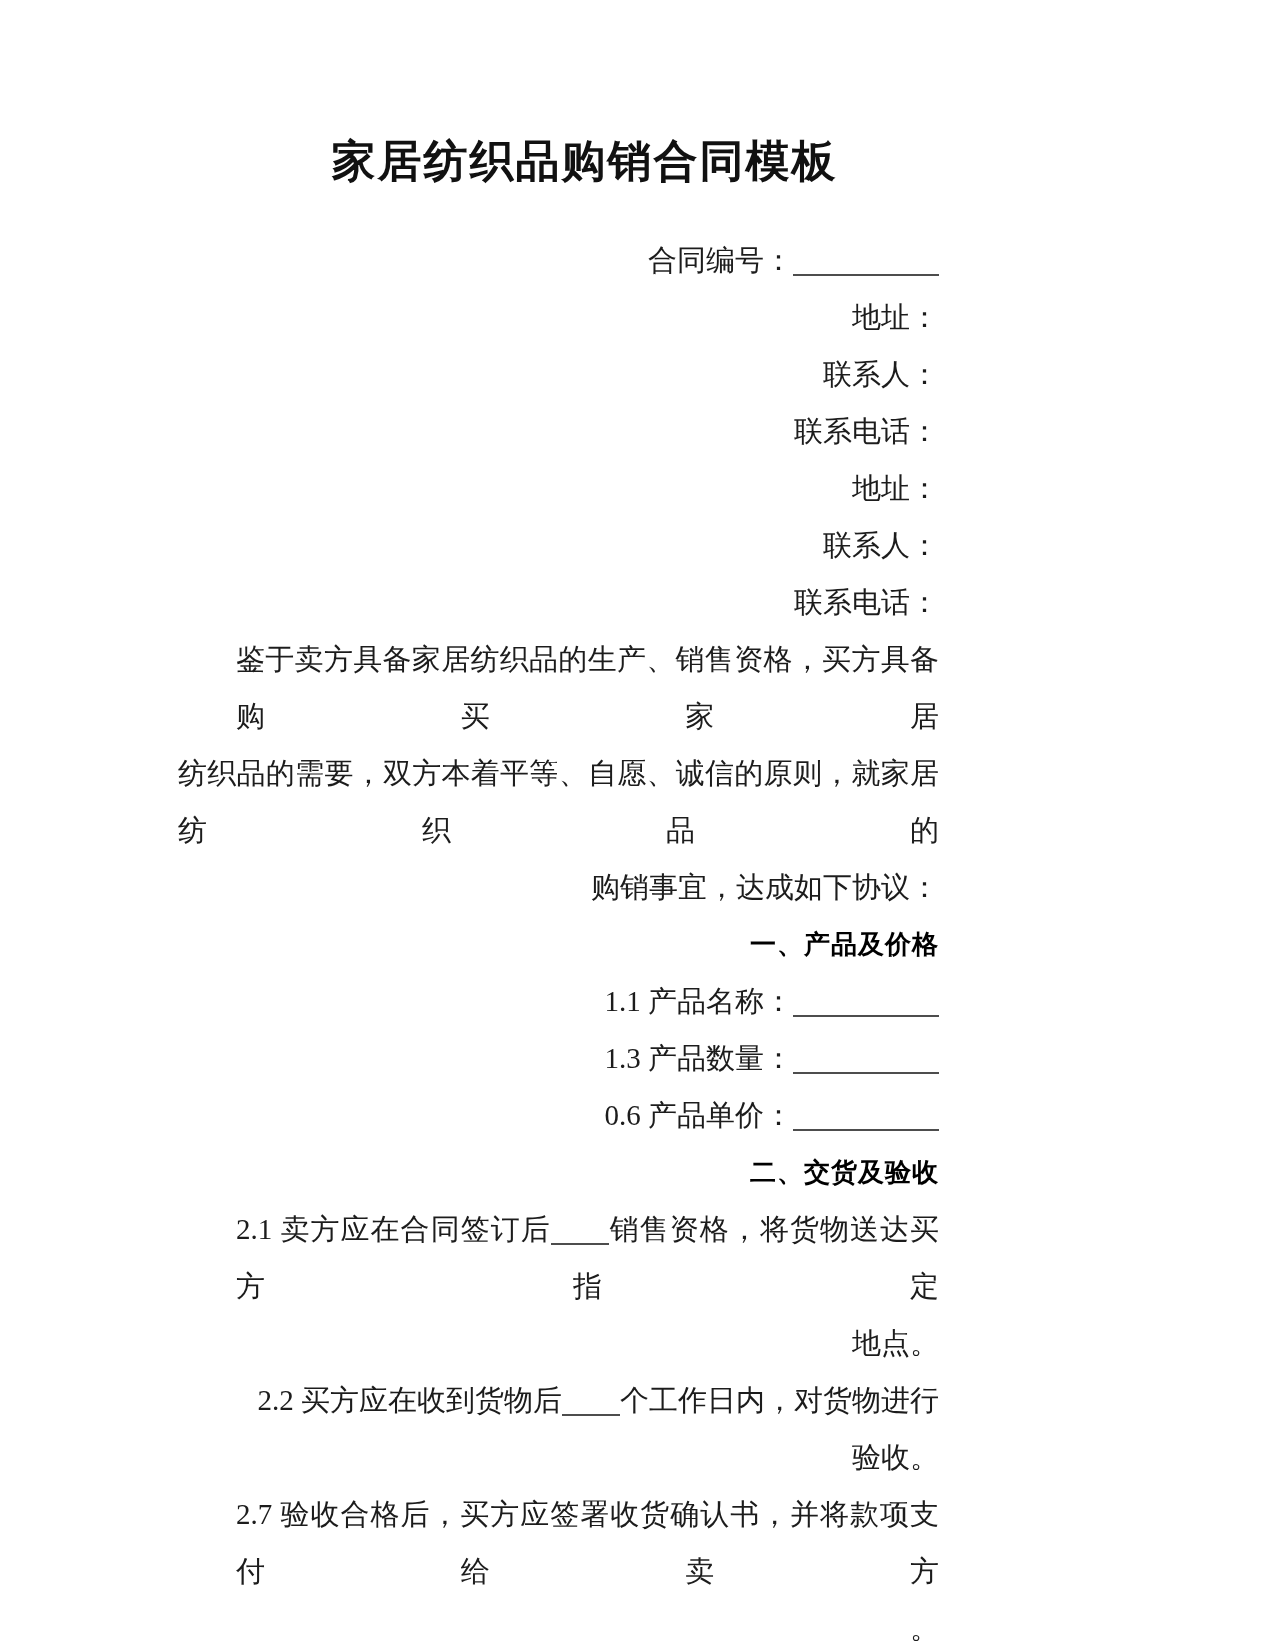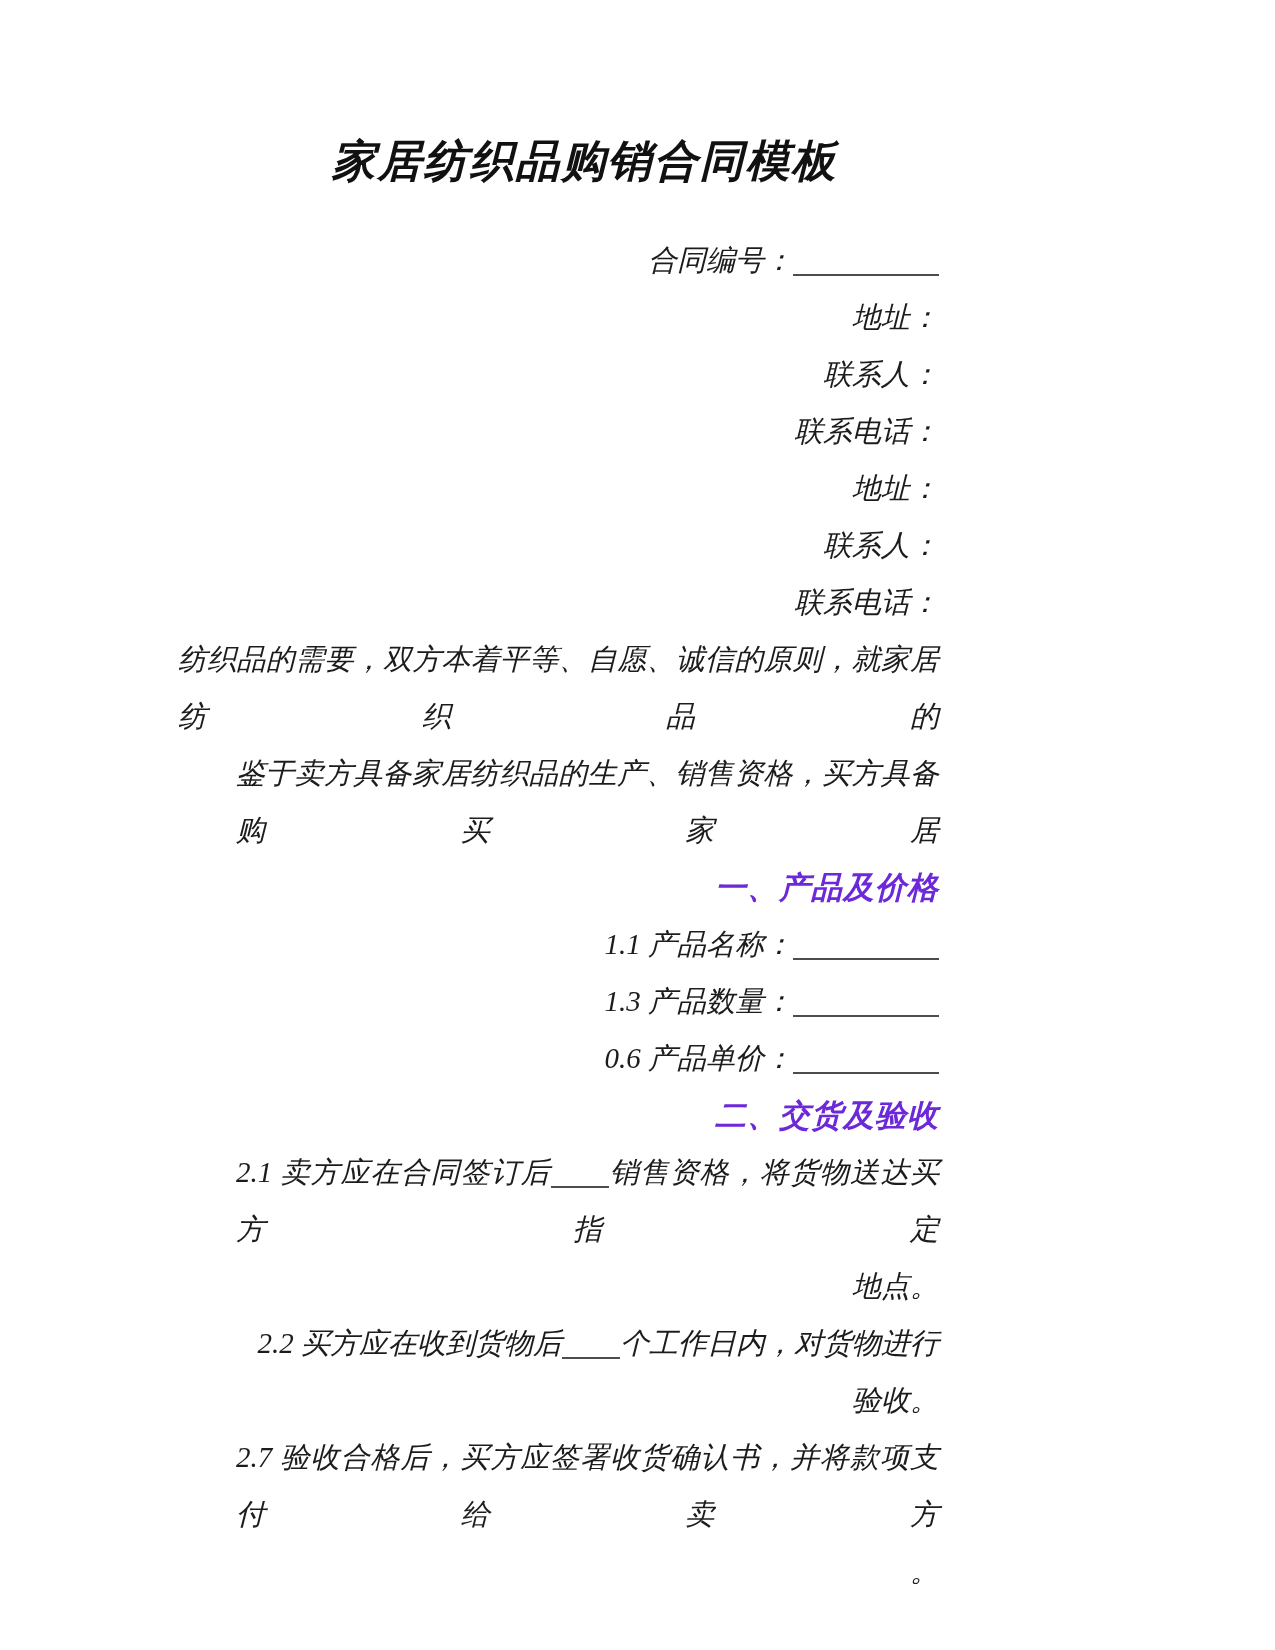--- a/index.html
+++ b/index.html
@@ -10,21 +10,20 @@
   .page {
     position: relative;
     box-sizing: border-box;
     width: 1154px;
     height: 1650px;
     background: #ffffff;
     padding: 134px 215px 0 178px;
     font-family: "Liberation Serif", "DejaVu Serif", serif;
     color: #1c1c1c;
     overflow: hidden;
-    font-style: italic;
   }
   .title {
     margin: 0;
     margin-right: -52px;
     font-size: 44px;
     font-weight: 700;
     line-height: 56px;
     text-align: center;
     color: #111111;
     letter-spacing: 2px;
@@ -38,22 +37,22 @@
     margin: 0;
     white-space: normal;
     text-align: right;
   }
   .line.indent {
     padding-left: 58px;
   }
   .line.heading {
     font-family: "Liberation Sans", "DejaVu Sans", sans-serif;
     font-weight: 700;
-    font-size: 31px;
-    color: #6d28d9;
+    font-size: 26px;
+    color: #000000;
     letter-spacing: 1px;
   }
   .line.justify {
     text-align: justify;
     text-align-last: justify;
     text-justify: inter-ideograph;
   }
   .blank {
     display: inline-block;
     height: 28px;
@@ -69,22 +68,23 @@
 <div class="page">
   <h1 class="title">家居纺织品购销合同模板</h1>
   <div class="content" id="content">
       <div class="line body indent"><span>合同编号：</span><span class="blank long"></span></div>
       <div class="line body indent"><span>地址：</span></div>
       <div class="line body indent"><span>联系人：</span></div>
       <div class="line body indent"><span>联系电话：</span></div>
       <div class="line body indent"><span>地址：</span></div>
       <div class="line body indent"><span>联系人：</span></div>
       <div class="line body indent"><span>联系电话：</span></div>
+      <div class="line body indent justify"><span>鉴于卖方具备家居纺织品的生产、销售资格，买方具备购买家居</span></div>
       <div class="line body justify"><span>纺织品的需要，双方本着平等、自愿、诚信的原则，就家居纺织品的</span></div>
-      <div class="line body indent justify"><span>鉴于卖方具备家居纺织品的生产、销售资格，买方具备购买家居</span></div>
+      <div class="line body"><span>购销事宜，达成如下协议：</span></div>
       <div class="line heading indent"><span>一、产品及价格</span></div>
       <div class="line body indent"><span>1.1 产品名称：</span><span class="blank long"></span></div>
       <div class="line body indent"><span>1.3 产品数量：</span><span class="blank long"></span></div>
       <div class="line body indent"><span>0.6 产品单价：</span><span class="blank long"></span></div>
       <div class="line heading indent"><span>二、交货及验收</span></div>
       <div class="line body indent justify"><span>2.1 卖方应在合同签订后</span><span class="blank short"></span><span>销售资格，将货物送达买方指定</span></div>
       <div class="line body"><span>地点。</span></div>
       <div class="line body indent"><span>2.2 买方应在收到货物后</span><span class="blank short"></span><span>个工作日内，对货物进行验收。</span></div>
       <div class="line body indent justify"><span>2.7 验收合格后，买方应签署收货确认书，并将款项支付给卖方</span></div>
       <div class="line body"><span>。</span></div>

